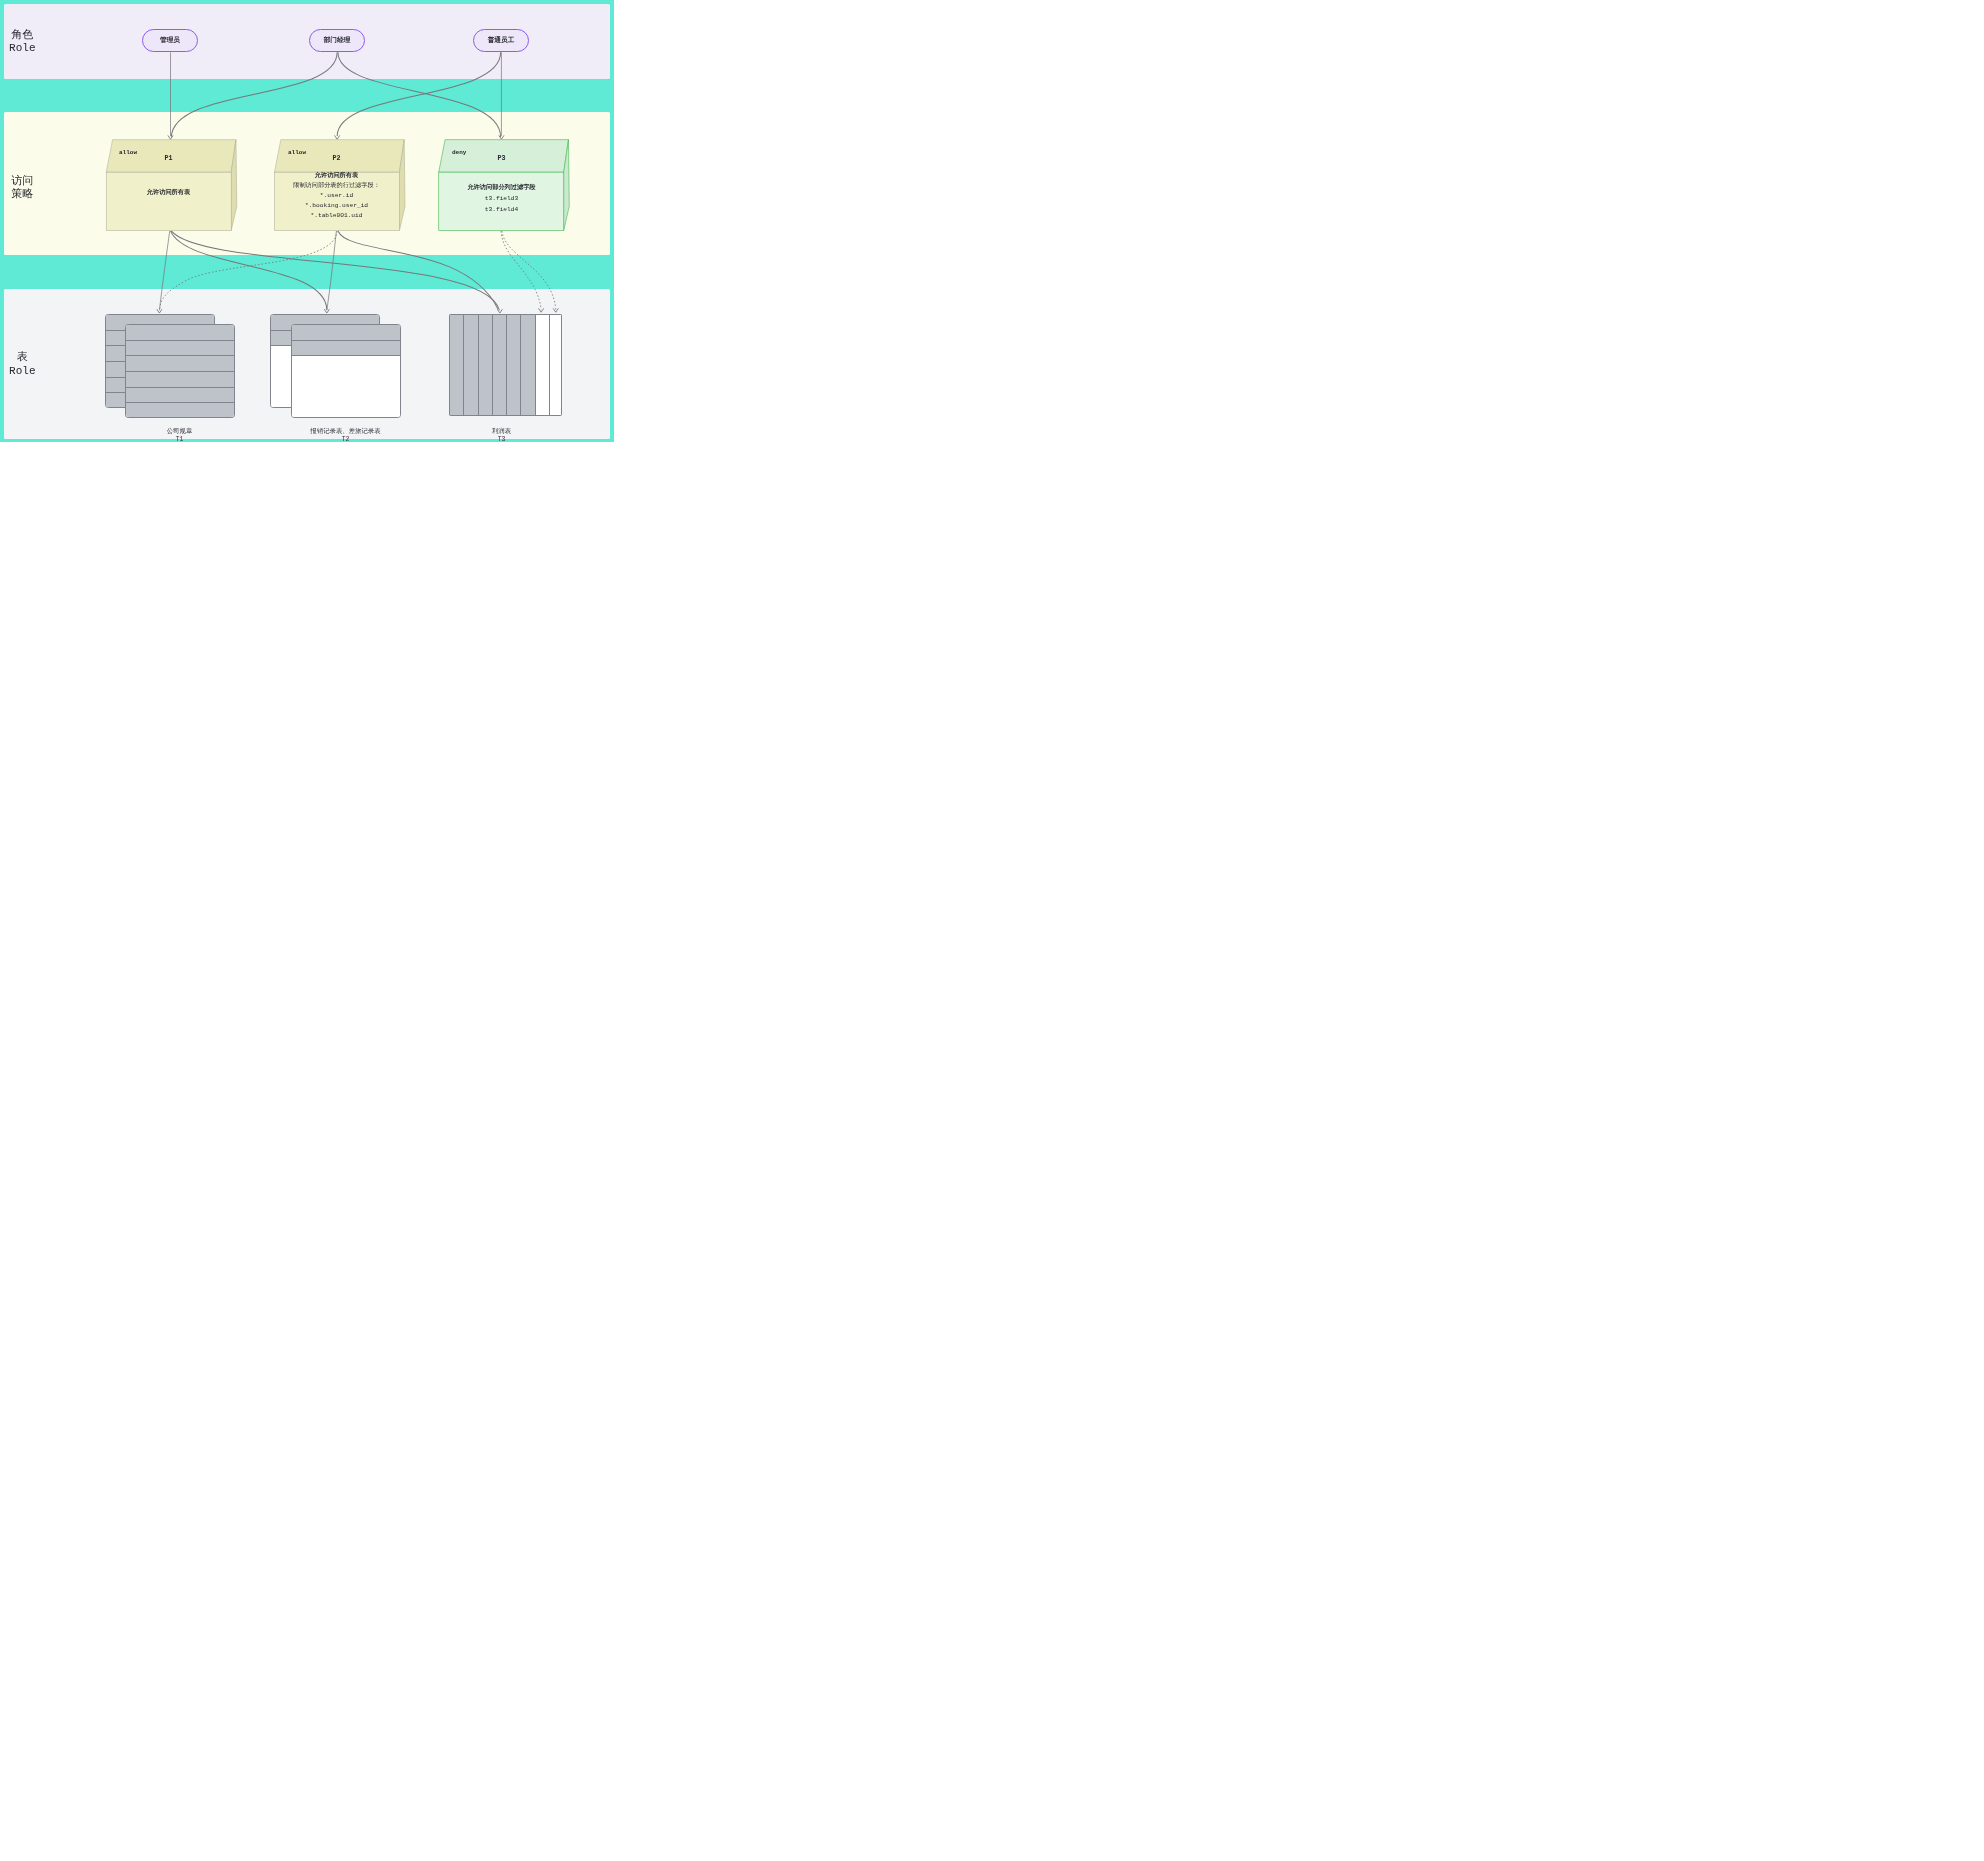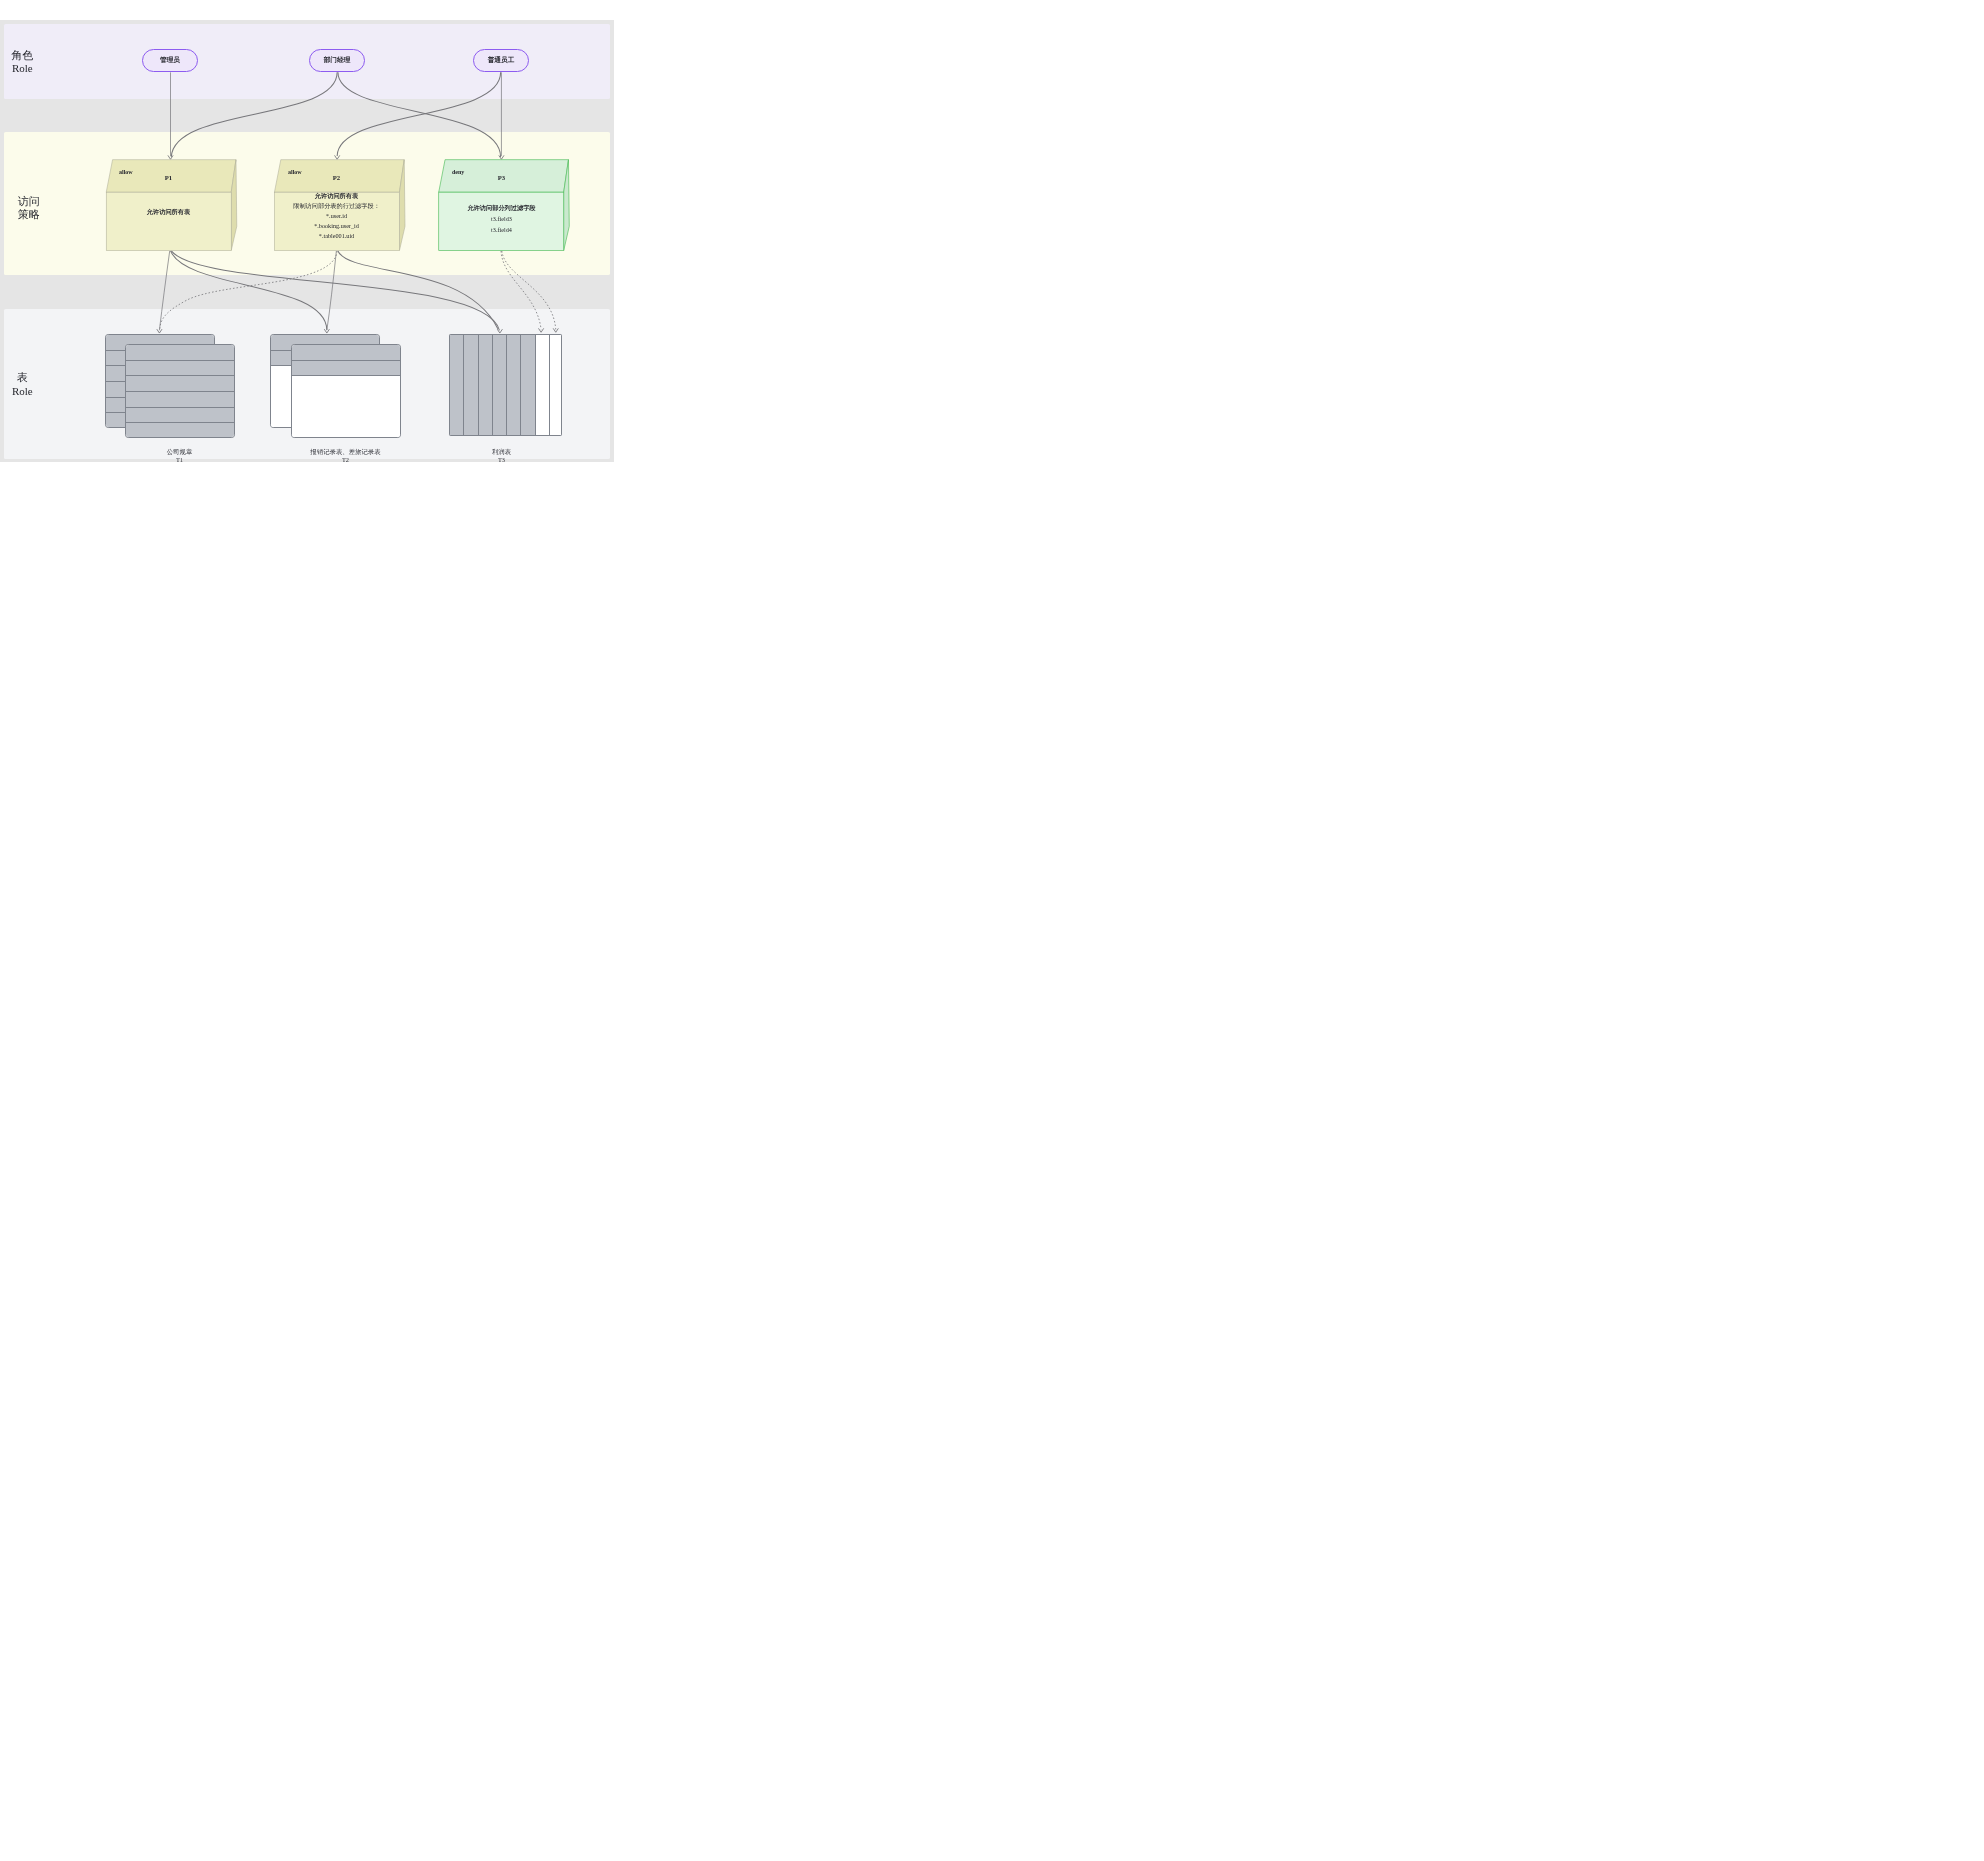--- a/index.html
+++ b/index.html
@@ -1,17 +1,17 @@
 <!DOCTYPE html>
 <html style="font-size:6.4px"><head>
 <meta charset="utf-8">
 <style>
   html,body{margin:0;padding:0;background:#ffffff;}
-  .stage{position:relative;width:614px;height:442px;background:#e5e5e5;overflow:hidden;
-         font-family:Liberation Serif, serif;color:#26272E;margin-top:20px;}
+  .stage{position:relative;width:614px;height:442px;background:#5eead4;overflow:hidden;
+         font-family:Liberation Mono, monospace;color:#26272E;}
   .band{position:absolute;left:4px;width:606px;border-radius:1.6px;}
   .band-role{top:4px;height:75px;background:#F0EDF8;}
   .band-policy{top:112px;height:143px;background:#FCFCEB;}
   .band-table{top:289px;height:150px;background:#F3F4F6;}
   .lane-label{position:absolute;left:4.8px;width:35px;text-align:center;
               font-size:11px;line-height:13px;color:#26272E;white-space:nowrap;}
   .pill{position:absolute;top:29px;width:56px;height:23.4px;box-sizing:border-box;
         background:#EEE7FA;border:1.2px solid #8D5CF0;border-radius:11.5px;
         display:flex;align-items:center;justify-content:center;
         font-size:6.7px;font-weight:bold;color:#26272E;}
@@ -42,21 +42,21 @@
 <div class="stage">
 
   <div class="band band-role"></div>
   <div class="band band-policy"></div>
   <div class="band band-table"></div>
 
   <div class="lane-label" style="top:29px;">
     <div>角色</div>
     <div>Role</div>
   </div>
-  <div class="lane-label" style="top:175px;text-align:right;">
+  <div class="lane-label" style="top:175px;">
     <div>访问</div>
     <div>策略</div>
   </div>
   <div class="lane-label" style="top:351px;line-height:13.5px;">
     <div>表</div>
     <div>Role</div>
   </div>
 
   <svg class="layer" viewBox="0 0 1546 1114">
     <g stroke="#77777B" fill="none">

